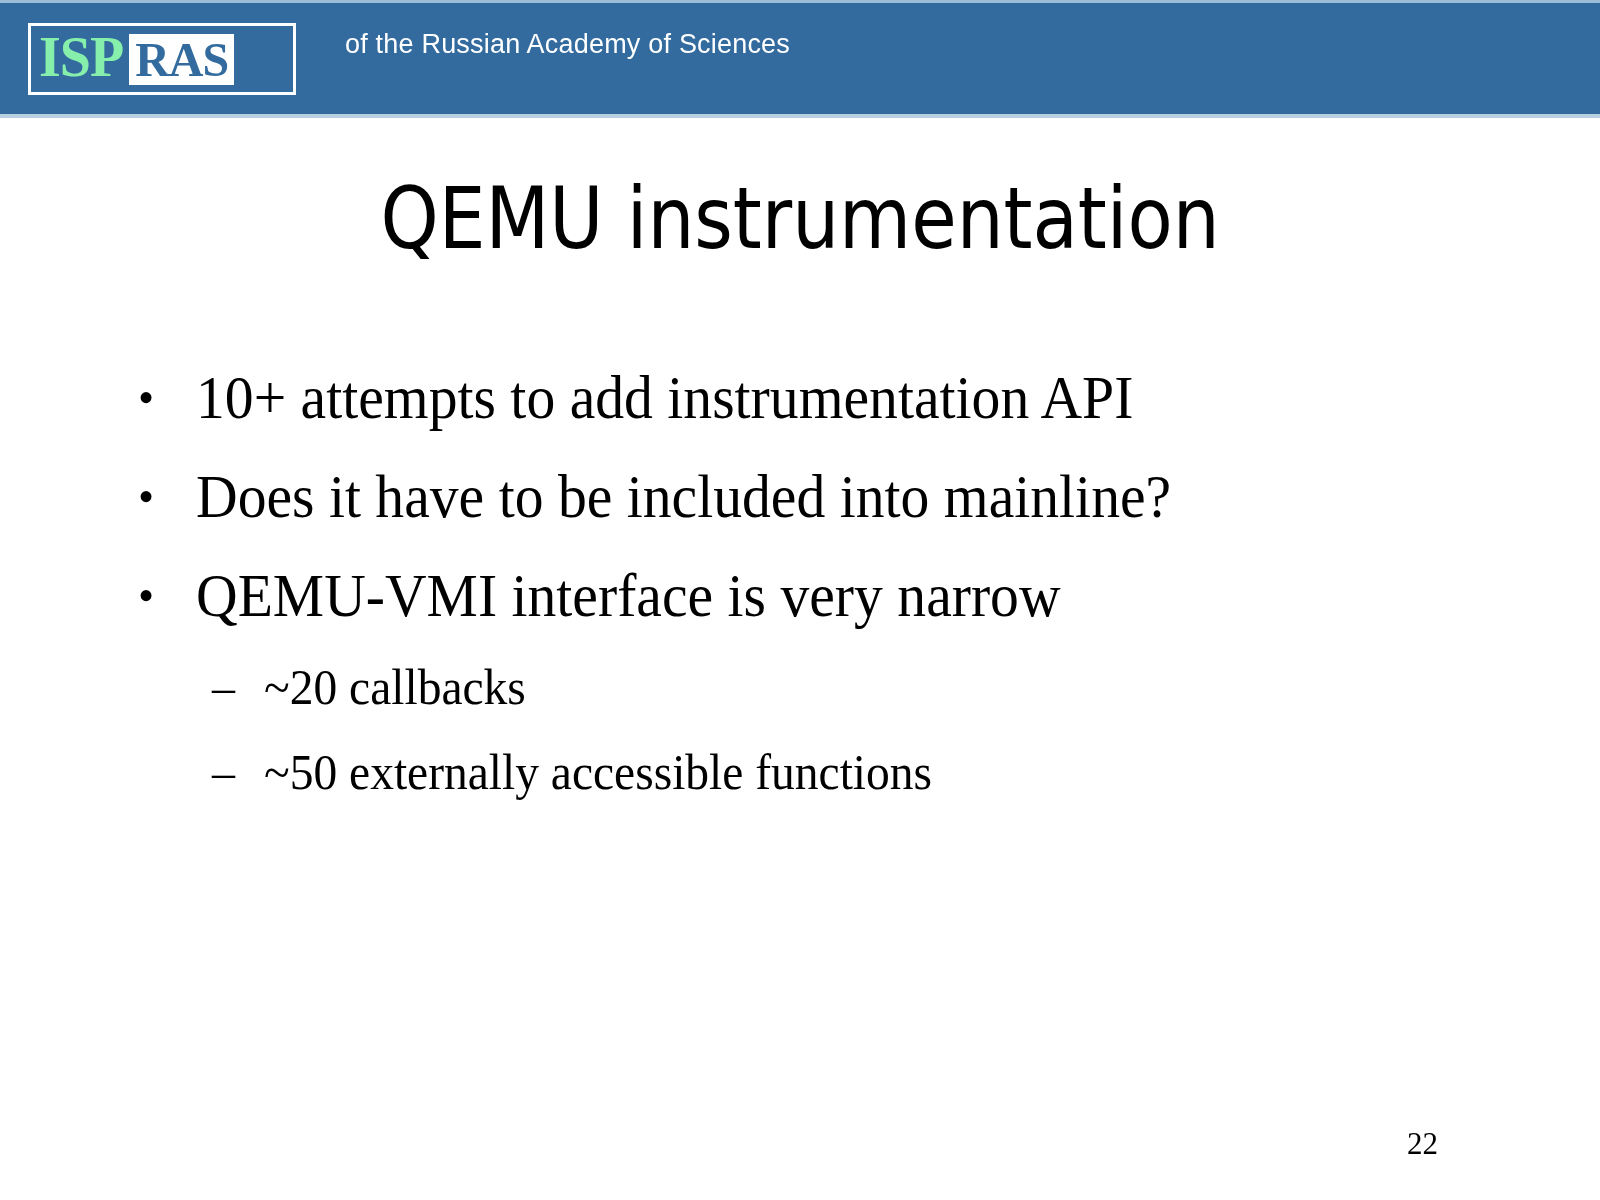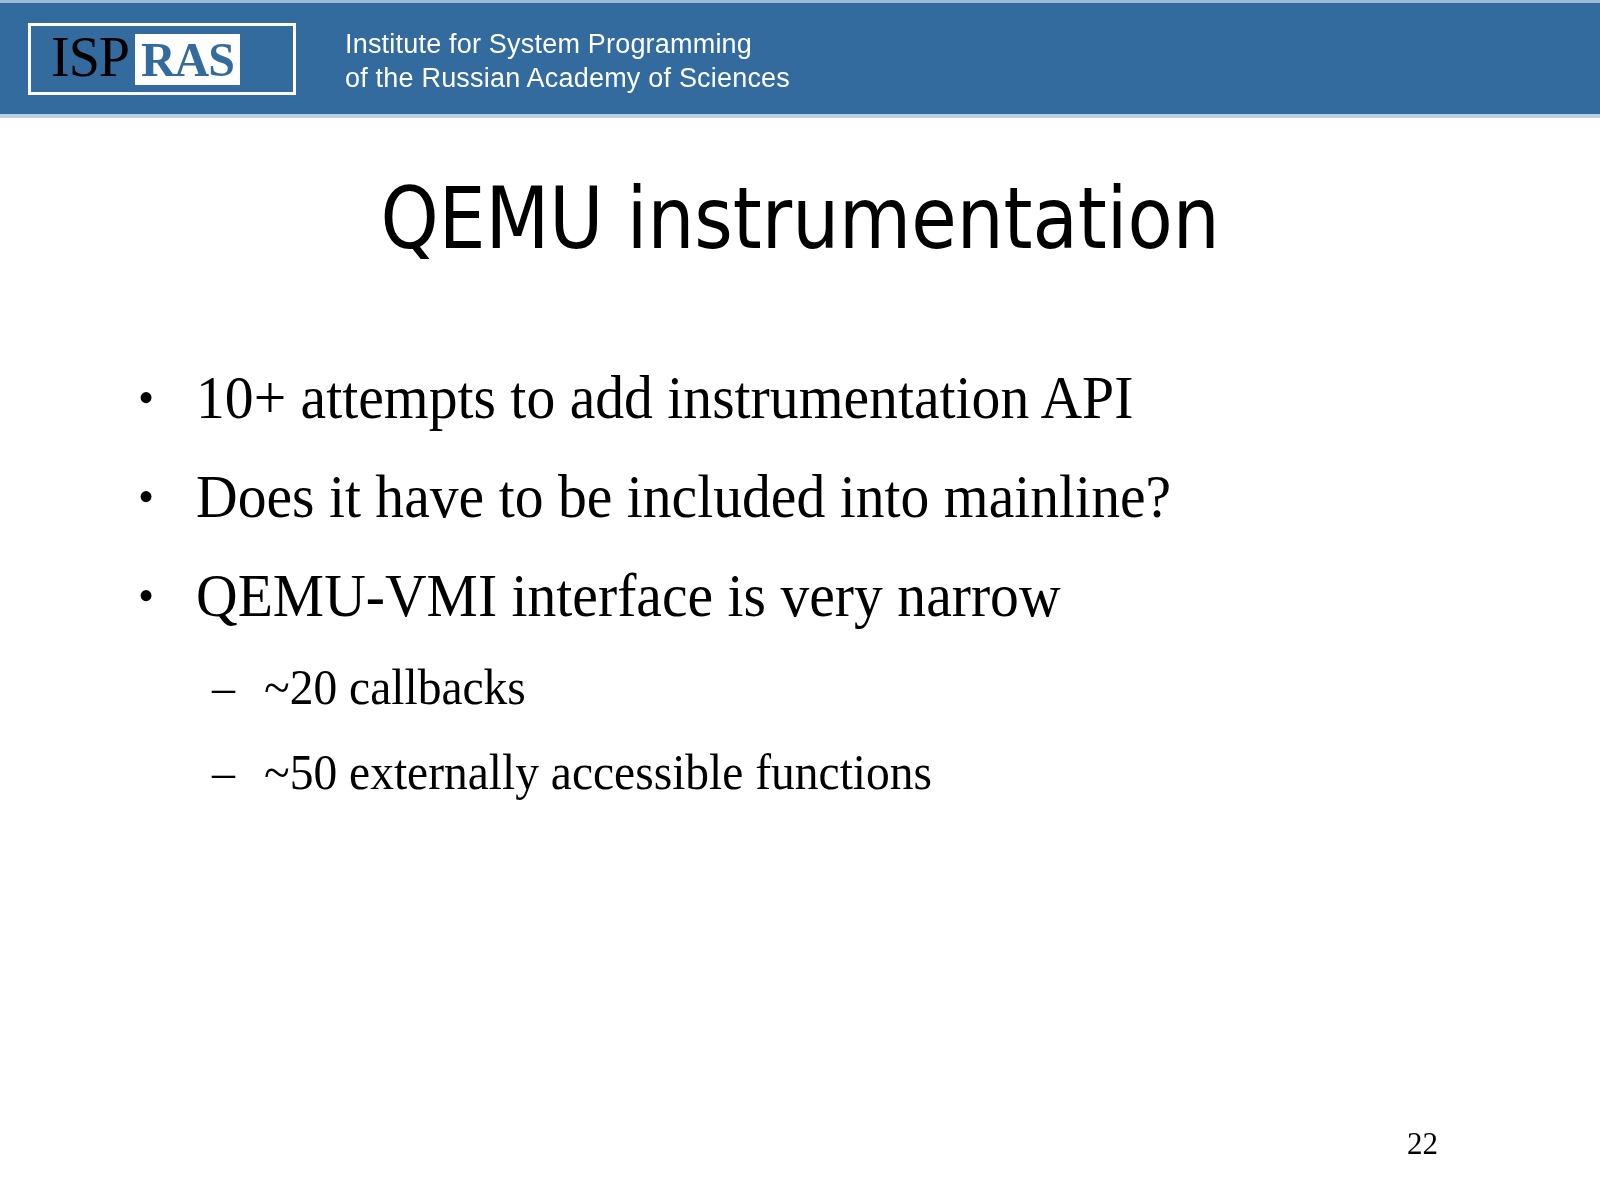--- a/index.html
+++ b/index.html
@@ -43,26 +43,26 @@
     width: 268px;
     height: 72px;
     border: 3px solid #ffffff;
     box-sizing: border-box;
     display: flex;
     align-items: center;
     background: #336b9e;
   }
   .logo-isp {
     font-family: "Liberation Serif", "DejaVu Serif", serif;
-    font-weight: normal;
+    font-weight: bold;
     font-size: 56px;
     line-height: 1;
-    color: #000000;
+    color: #86efac;
     letter-spacing: -1px;
-    padding-left: 20px;
+    padding-left: 8px;
     padding-bottom: 4px;
   }
   .logo-ras-box {
     background: #ffffff;
     margin-left: 6px;
     margin-right: 5px;
     padding: 2px 6px 1px 6px;
     display: flex;
     align-items: center;
   }
@@ -169,21 +169,20 @@
 <body>
 
 <div class="header-banner">
   <div class="logo">
     <span class="logo-isp">ISP</span>
     <span class="logo-ras-box">
       <span class="logo-ras">RAS</span>
     </span>
   </div>
   <div class="institute-text">
-    <div>Institute for System Programming</div>
     <div>of the Russian Academy of Sciences</div>
   </div>
 </div>
 
 <div class="slide-title">QEMU instrumentation</div>
 
 <div class="body-content">
 
   <div class="bullet-l1">
     <span class="marker">•</span>

